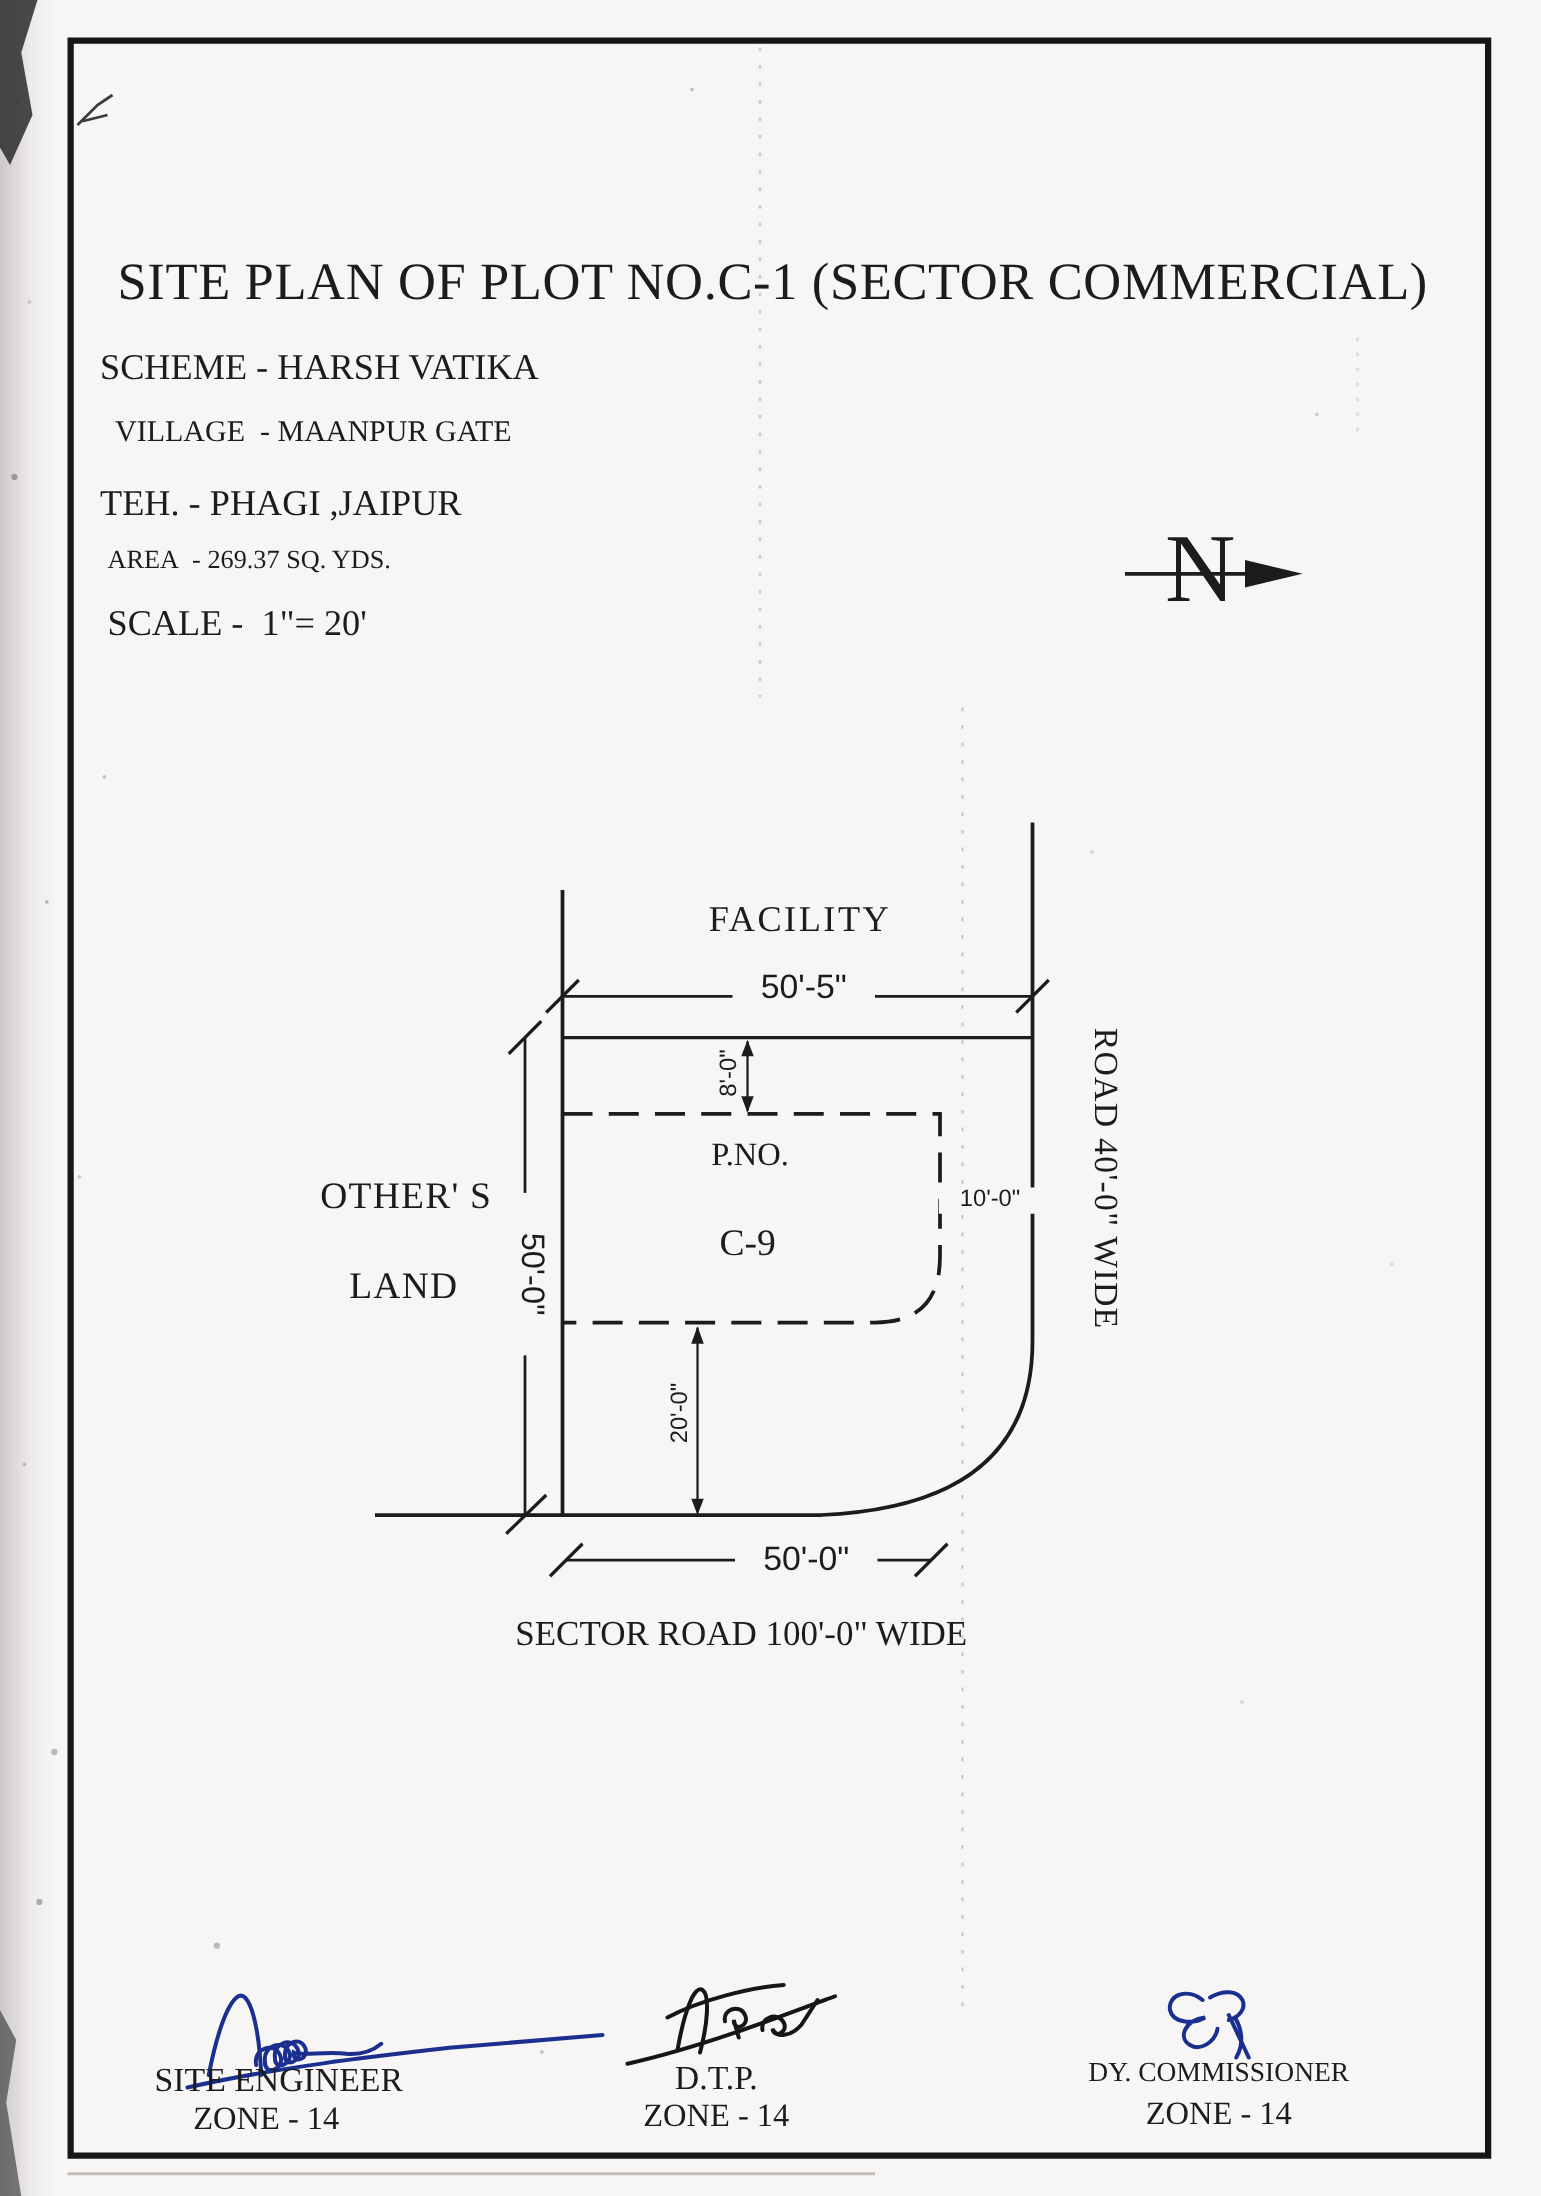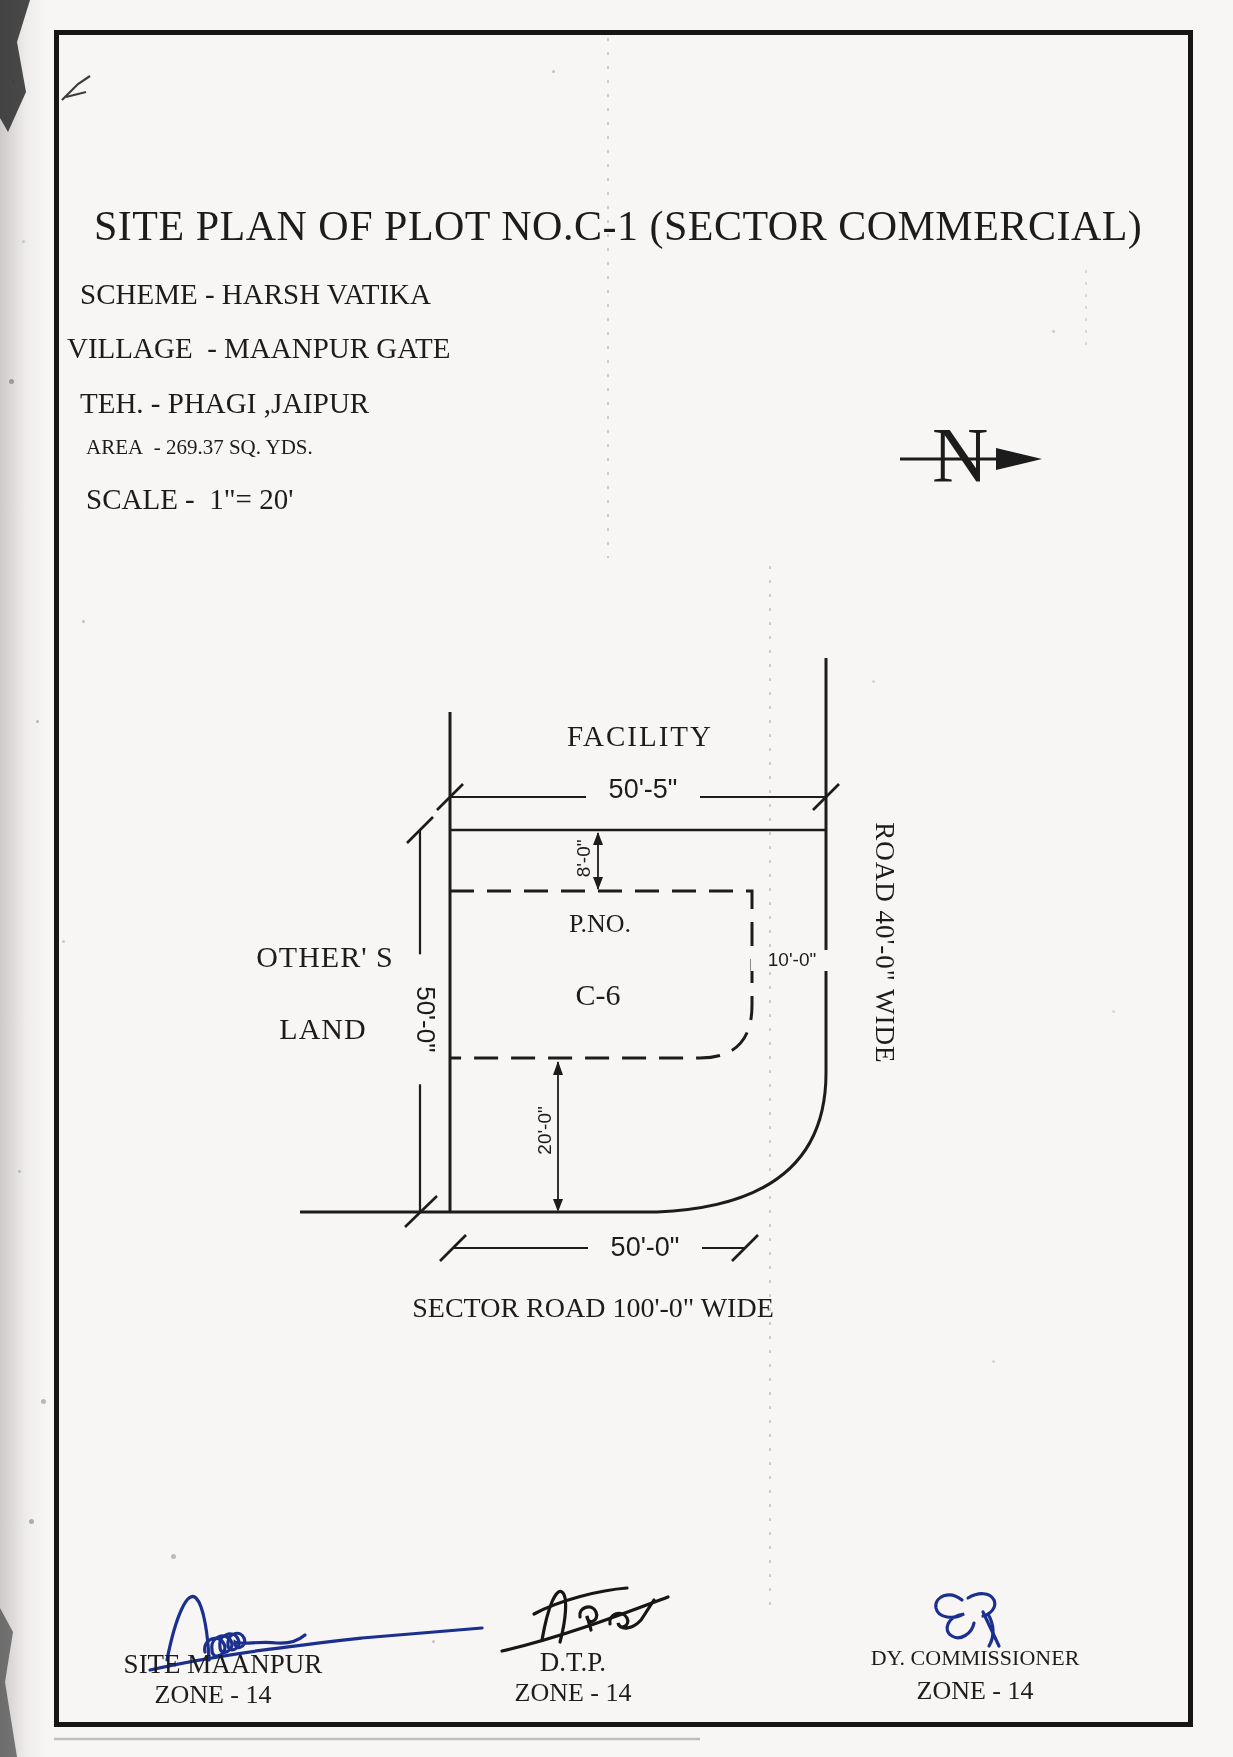--- a/index.html
+++ b/index.html
@@ -136,52 +136,52 @@
     <g stroke="#1b2f8f" stroke-width="3.2" fill="none" stroke-linecap="round">
       <path d="M962,1600 c-12,-10 -28,-4 -26,8 c2,10 18,12 28,6 c-16,2 -22,16 -12,22 c8,5 20,-2 22,-13"></path>
       <path d="M968,1598 c10,-6 22,-6 26,2 c3,7 -3,14 -11,16"></path>
       <path d="M988,1614 c6,10 7,22 1,32"></path>
       <path d="M983,1612 l16,34"></path>
     </g>
   </svg>
 
   <div class="abs txt t-serif" style="left:94px;top:203px;font-size:42px;letter-spacing:0.5px;">SITE PLAN OF PLOT NO.C-1 (SECTOR COMMERCIAL)</div>
   <div class="abs txt t-serif" style="left:80px;top:279px;font-size:29px;">SCHEME - HARSH VATIKA</div>
-  <div class="abs txt t-serif" style="left:67px;top:333px;font-size:29px;">VILLAGE&nbsp; - MAANPUR GATE</div>
+  <div class="abs txt t-serif" style="left:92px;top:333px;font-size:24px;">VILLAGE&nbsp; - MAANPUR GATE</div>
   <div class="abs txt t-serif" style="left:80px;top:388px;font-size:29px;text-align:right;">TEH. - PHAGI ,JAIPUR</div>
   <div class="abs txt t-serif" style="left:86px;top:436px;font-size:21px;">AREA&nbsp; - 269.37 SQ. YDS.</div>
   <div class="abs txt t-serif" style="left:86px;top:484px;font-size:29px;">SCALE -&nbsp; 1"= 20'</div>
 
   <div class="abs txt t-serif" style="left:932px;top:416px;font-size:78px;line-height:1;">N</div>
 
   <div class="abs txt t-serif center" style="left:555px;top:721px;width:170px;font-size:29px;letter-spacing:2px;">FACILITY</div>
 
   <div class="abs txt t-dim center onpaper" style="left:586px;top:775px;width:104px;font-size:27px;">50'-5"</div>
 
   <div class="abs txt t-dim center rot270" style="left:544px;top:848px;width:80px;font-size:19px;">8'-0"</div>
 
   <div class="abs txt t-serif center" style="left:540px;top:910px;width:120px;font-size:26px;">P.NO.</div>
-  <div class="abs txt t-serif center" style="left:538px;top:978px;width:120px;font-size:30px;">C-6</div>
+  <div class="abs txt t-serif center" style="left:538px;top:978px;width:120px;font-size:30px;">C-9</div>
 
   <div class="abs txt t-dim center onpaper" style="left:751px;top:950px;width:78px;font-size:19px;padding:0 2px;">10'-0"</div>
 
   <div class="abs txt t-serif center" style="left:230px;top:940px;width:190px;font-size:30px;letter-spacing:1px;">OTHER' S</div>
   <div class="abs txt t-serif center" style="left:228px;top:1012px;width:190px;font-size:30px;letter-spacing:1px;">LAND</div>
 
   <div class="abs txt t-dim center rot90 onpaper" style="left:361px;top:1005px;width:120px;font-size:26px;">50'-0"</div>
 
   <div class="abs txt t-dim center rot270" style="left:495px;top:1120px;width:100px;font-size:19px;">20'-0"</div>
 
   <div class="abs txt t-serif center rot90" style="left:753px;top:928px;width:262px;font-size:27px;letter-spacing:1px;">ROAD 40'-0" WIDE</div>
 
   <div class="abs txt t-dim center onpaper" style="left:588px;top:1233px;width:104px;font-size:27px;">50'-0"</div>
 
   <div class="abs txt t-serif center" style="left:393px;top:1293px;width:400px;font-size:28px;">SECTOR ROAD 100'-0" WIDE</div>
 
-  <div class="abs txt t-serif center" style="left:103px;top:1650px;width:240px;font-size:27px;">SITE MAANPUR</div>
+  <div class="abs txt t-serif center" style="left:103px;top:1650px;width:240px;font-size:27px;">SITE ENGINEER</div>
   <div class="abs txt t-serif center" style="left:103px;top:1681px;width:220px;font-size:26px;">ZONE - 14</div>
 
   <div class="abs txt t-serif center" style="left:493px;top:1648px;width:160px;font-size:27px;">D.T.P.</div>
   <div class="abs txt t-serif center" style="left:473px;top:1679px;width:200px;font-size:26px;">ZONE - 14</div>
 
   <div class="abs txt t-serif center" style="left:800px;top:1646px;width:350px;font-size:22px;">DY. COMMISSIONER</div>
   <div class="abs txt t-serif center" style="left:855px;top:1677px;width:240px;font-size:26px;">ZONE - 14</div>
 
 </div>
 

